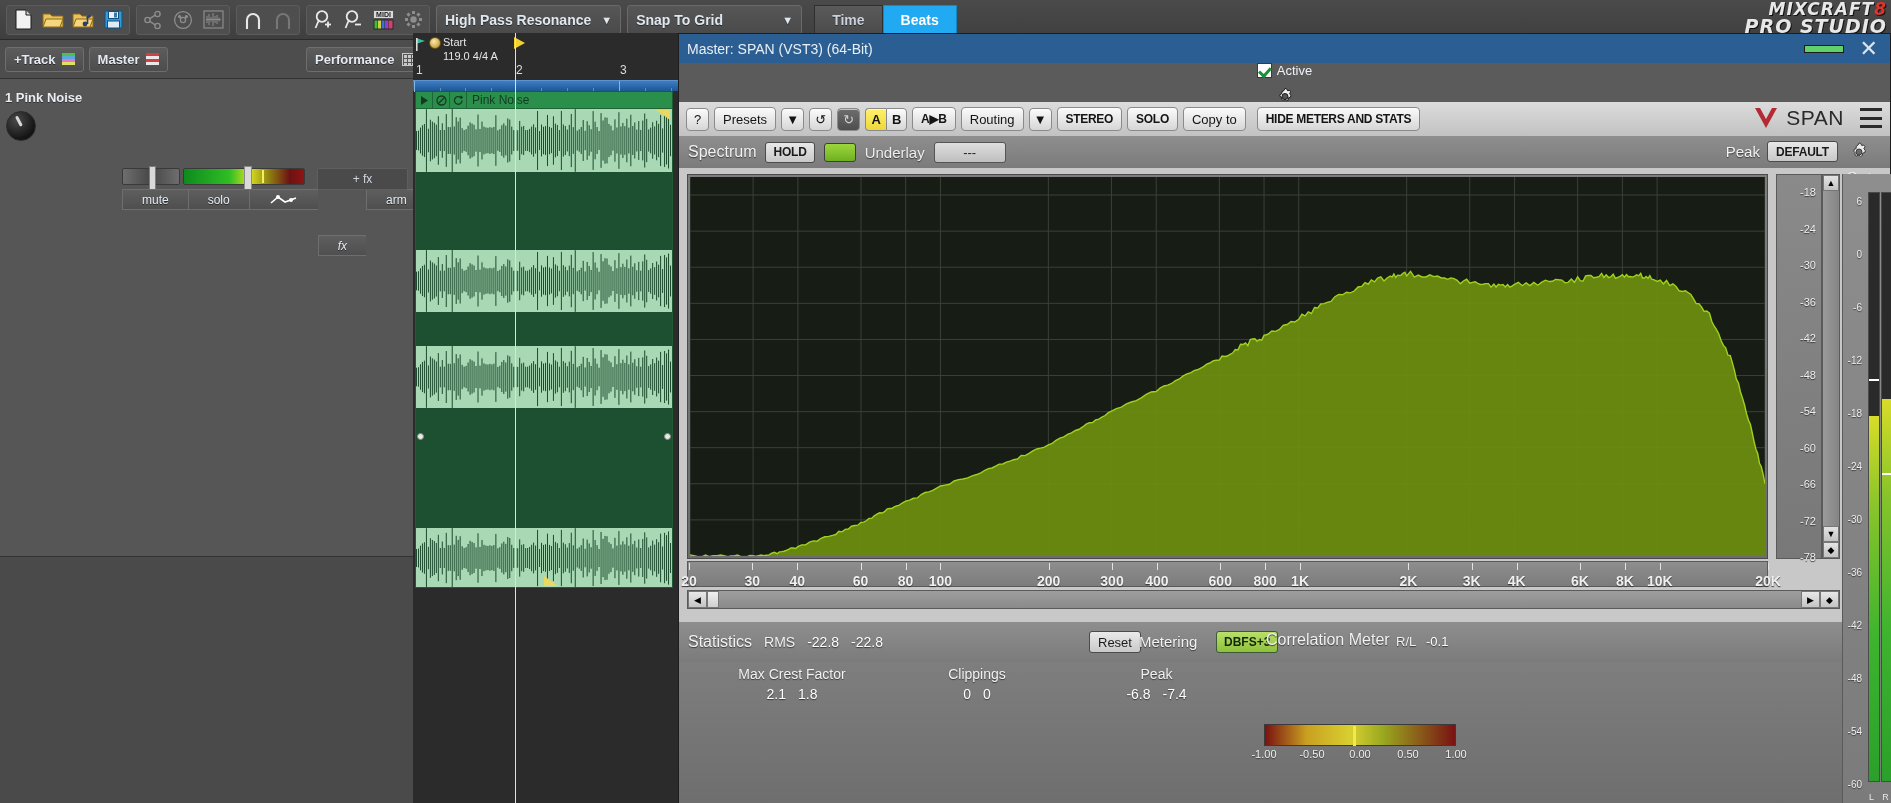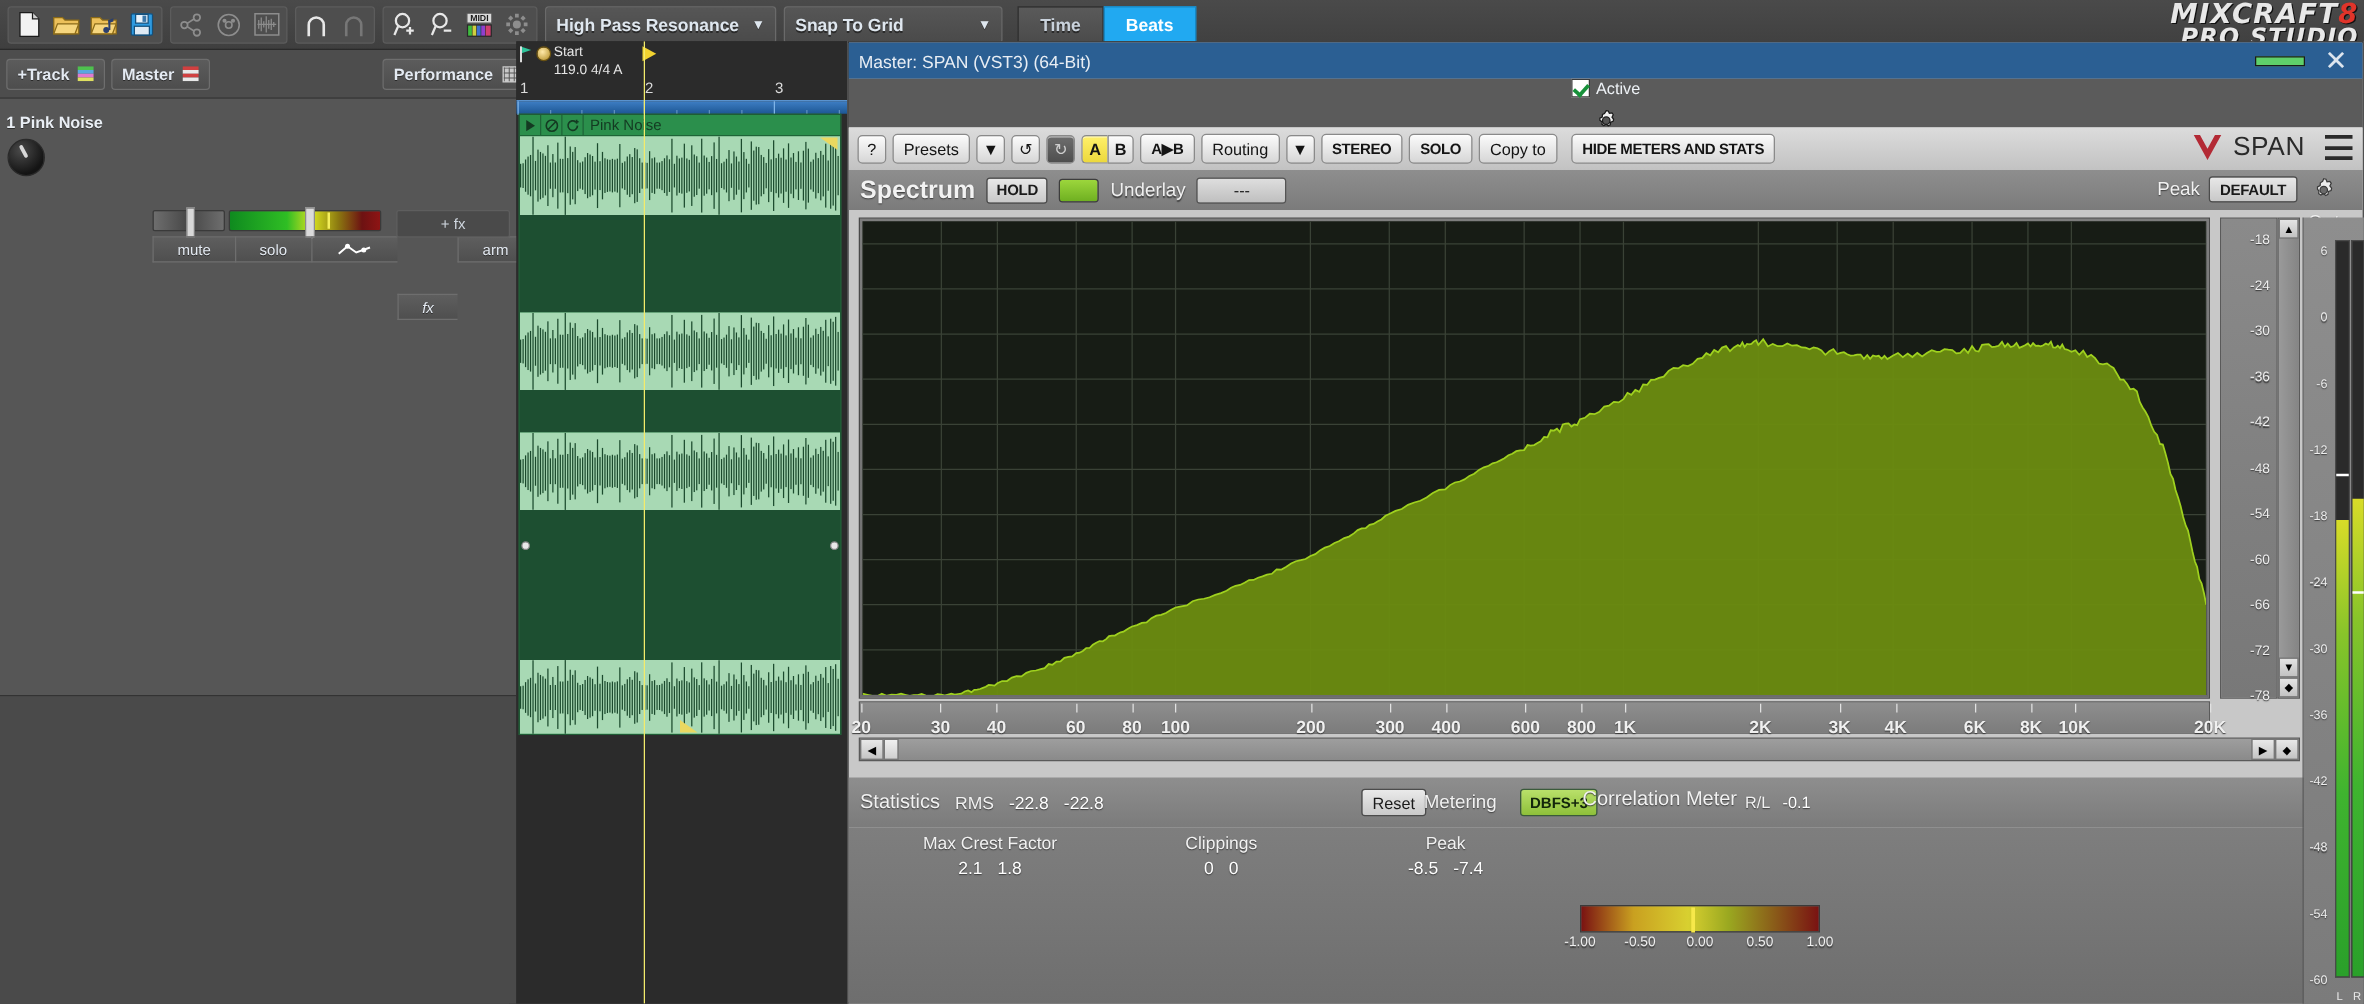--- a/index.html
+++ b/index.html
@@ -58,21 +58,21 @@
     background: #21a9f1; color: #ffffff; border-color: #1787c4;
     text-shadow: none;
   }
   #logo-wrap {
     position: absolute; right: 4px; top: 2px;
     text-align: right; line-height: 0.92;
     font-family: "DejaVu Sans", sans-serif;
     font-weight: bold; font-style: italic;
     color: #e8e8e8; letter-spacing: 1px;
   }
-  #logo-l1 { font-size: 22px; text-shadow: 1px 1px 0 #111; }
+  #logo-l1 { font-size: 17px; text-shadow: 1px 1px 0 #111; }
   #logo-l2 { font-size: 19px; text-shadow: 1px 1px 0 #111; }
   .logo-num { color: #e0342a; }
 
   
   #track-toolbar {
     position: absolute; left: 0; top: 40px; width: 413px; height: 39px;
     background: #4d4d4d; border-bottom: 1px solid #333;
     display: flex; align-items: center; padding-left: 5px;
   }
   .trk-btn {
@@ -333,21 +333,21 @@
     position: absolute; right: 8px; top: 6px; width: 22px; height: 20px;
     display:flex; flex-direction:column; justify-content:space-between; cursor:pointer;
   }
   #hamburger span { display:block; height:3px; background:#2b2b2b; }
 
   #span-sub {
     position: absolute; left: 0; top: 34px; width: 100%; height: 32px;
     background: linear-gradient(#8e8e8e,#7b7b7b);
     display: flex; align-items: center; padding-left: 9px; gap: 9px;
   }
-  #spectrum-label { font-size: 20px; color: #f2f2f2; text-shadow: 0 1px 1px #3a3a3a; font-weight: bold; }
+  #spectrum-label { font-size: 16px; color: #f2f2f2; text-shadow: 0 1px 1px #3a3a3a; }
   #hold-btn {
     height: 21px; padding: 0 7px; border: 1px solid #4b4b4b; border-radius: 3px;
     background: linear-gradient(#e8e8e8,#c8c8c8); font-size: 12px; font-weight: bold;
     display:flex; align-items:center; cursor:pointer; color:#1a1a1a;
     font-family: "Liberation Sans Narrow","Liberation Sans",sans-serif; letter-spacing:-0.2px;
   }
   #hold-color {
     width: 32px; height: 19px; border: 1px solid #3d3d3d; border-radius: 3px;
     background: linear-gradient(#9cd63c,#6fb021); cursor: pointer;
   }
@@ -1533,21 +1533,21 @@
       <div class="stat-col" style="left:18px; width:190px">
         <div class="stat-title">Max Crest Factor</div>
         <div class="stat-vals"><span>2.1</span><span>1.8</span></div>
       </div>
       <div class="stat-col" style="left:218px; width:160px">
         <div class="stat-title">Clippings</div>
         <div class="stat-vals"><span>0</span><span>0</span></div>
       </div>
       <div class="stat-col" style="left:390px; width:175px">
         <div class="stat-title">Peak</div>
-        <div class="stat-vals"><span>-8.5</span><span>-7.4</span></div>
+        <div class="stat-vals"><span>-6.8</span><span>-7.4</span></div>
       </div>
 
       <div id="corr-meter">
         <div id="corr-needle"></div>
       </div>
       <div id="corr-scale">
           <div class="cs" style="left: 0px;">-1.00</div>
           <div class="cs" style="left: 48px;">-0.50</div>
           <div class="cs" style="left: 96px;">0.00</div>
           <div class="cs" style="left: 144px;">0.50</div>

